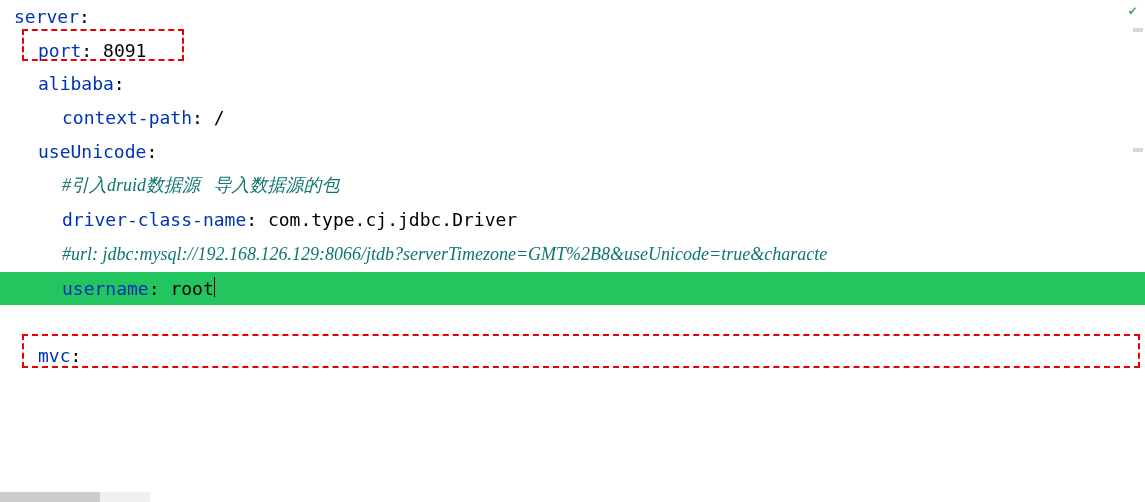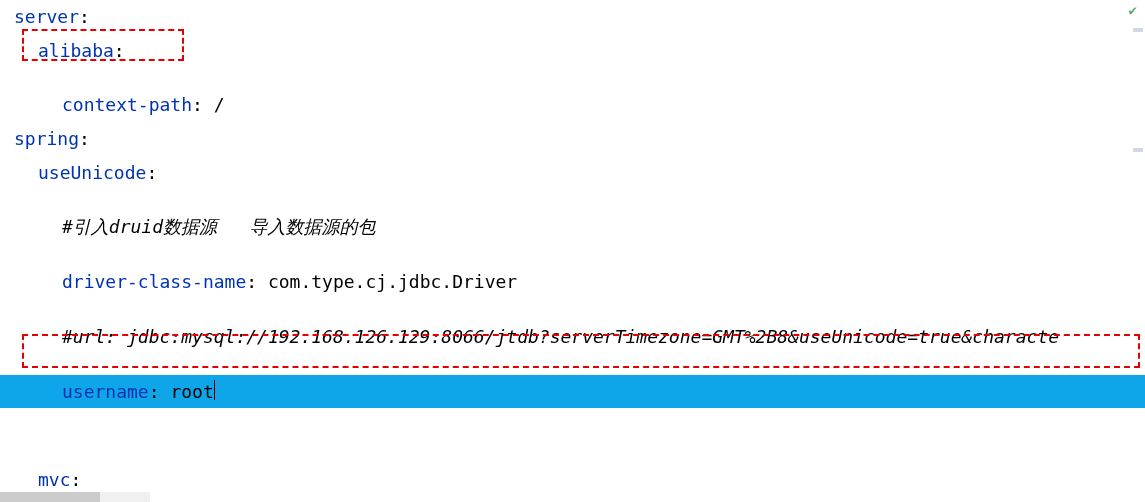--- a/index.html
+++ b/index.html
@@ -18,26 +18,26 @@
       white-space: nowrap;
     }
     .line {
       padding: 2px 0 2px 0;
       line-height: 1.65;
       position: relative;
       white-space: pre;
     }
     .key { color: #0033b3; }
     .plain { color: #000; }
-    .comment { color: #000000; font-style: italic; }
+    .comment { color: #0f766e; font-style: italic; font-family: Liberation Serif, serif; }
     .indent-0 { padding-left: 14px; }
     .indent-1 { padding-left: 38px; }
-    .indent-2 { padding-left: 62px; margin-top: 21px; }
+    .indent-2 { padding-left: 62px; }
     .highlight-current {
-      background: #0ea5e9;
+      background: #22c55e;
     }
     .red-box {
       border: 2px dashed #e60000;
       position: absolute;
       pointer-events: none;
       z-index: 10;
     }
     #box-port {
       left: 22px;
       top: 29px;
@@ -99,26 +99,26 @@
   </style>
 </head>
 <body>
 
 <div class="check-icon">✔</div>
 
 <div class="editor">
 
   <div class="line indent-0"><span class="key">server</span><span class="plain">:</span></div>
 
+  <div class="line indent-1"><span class="key">port</span><span class="plain">: </span><span class="plain">8091</span></div>
 
   <div class="line indent-1"><span class="key">alibaba</span><span class="plain">:</span></div>
 
   <div class="line indent-2"><span class="key">context-path</span><span class="plain">: </span><span class="plain">/</span></div>
 
-  <div class="line indent-0"><span class="key">spring</span><span class="plain">:</span></div>
 
   <div class="line indent-1"><span class="key">useUnicode</span><span class="plain">:</span></div>
 
   <div class="line indent-2"><span class="comment">#引入druid数据源   导入数据源的包</span></div>
 
 
   <div class="line indent-2"><span class="key">driver-class-name</span><span class="plain">: </span><span class="plain">com.type.cj.jdbc.Driver</span></div>
 
   <div class="line indent-2"><span class="comment">#url: jdbc:mysql://192.168.126.129:8066/jtdb?serverTimezone=GMT%2B8&amp;useUnicode=true&amp;characte</span></div>
 

